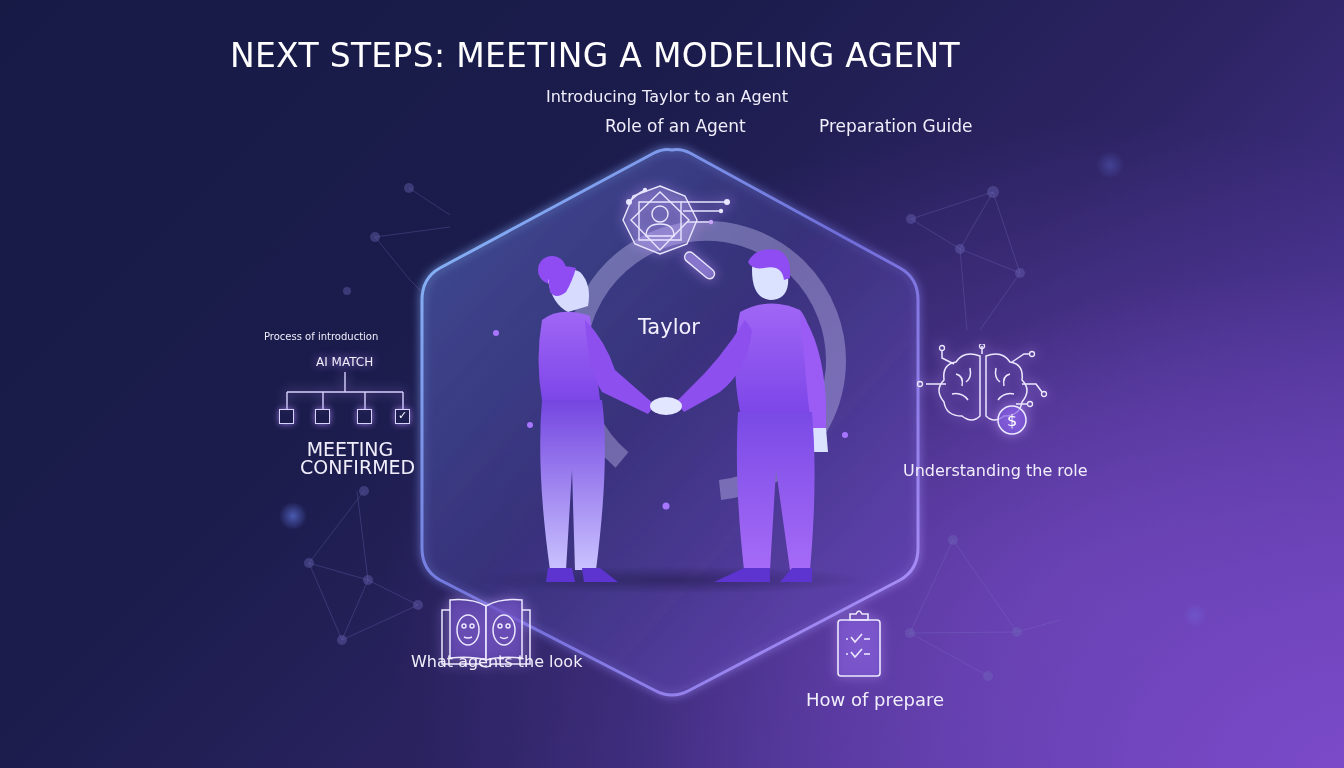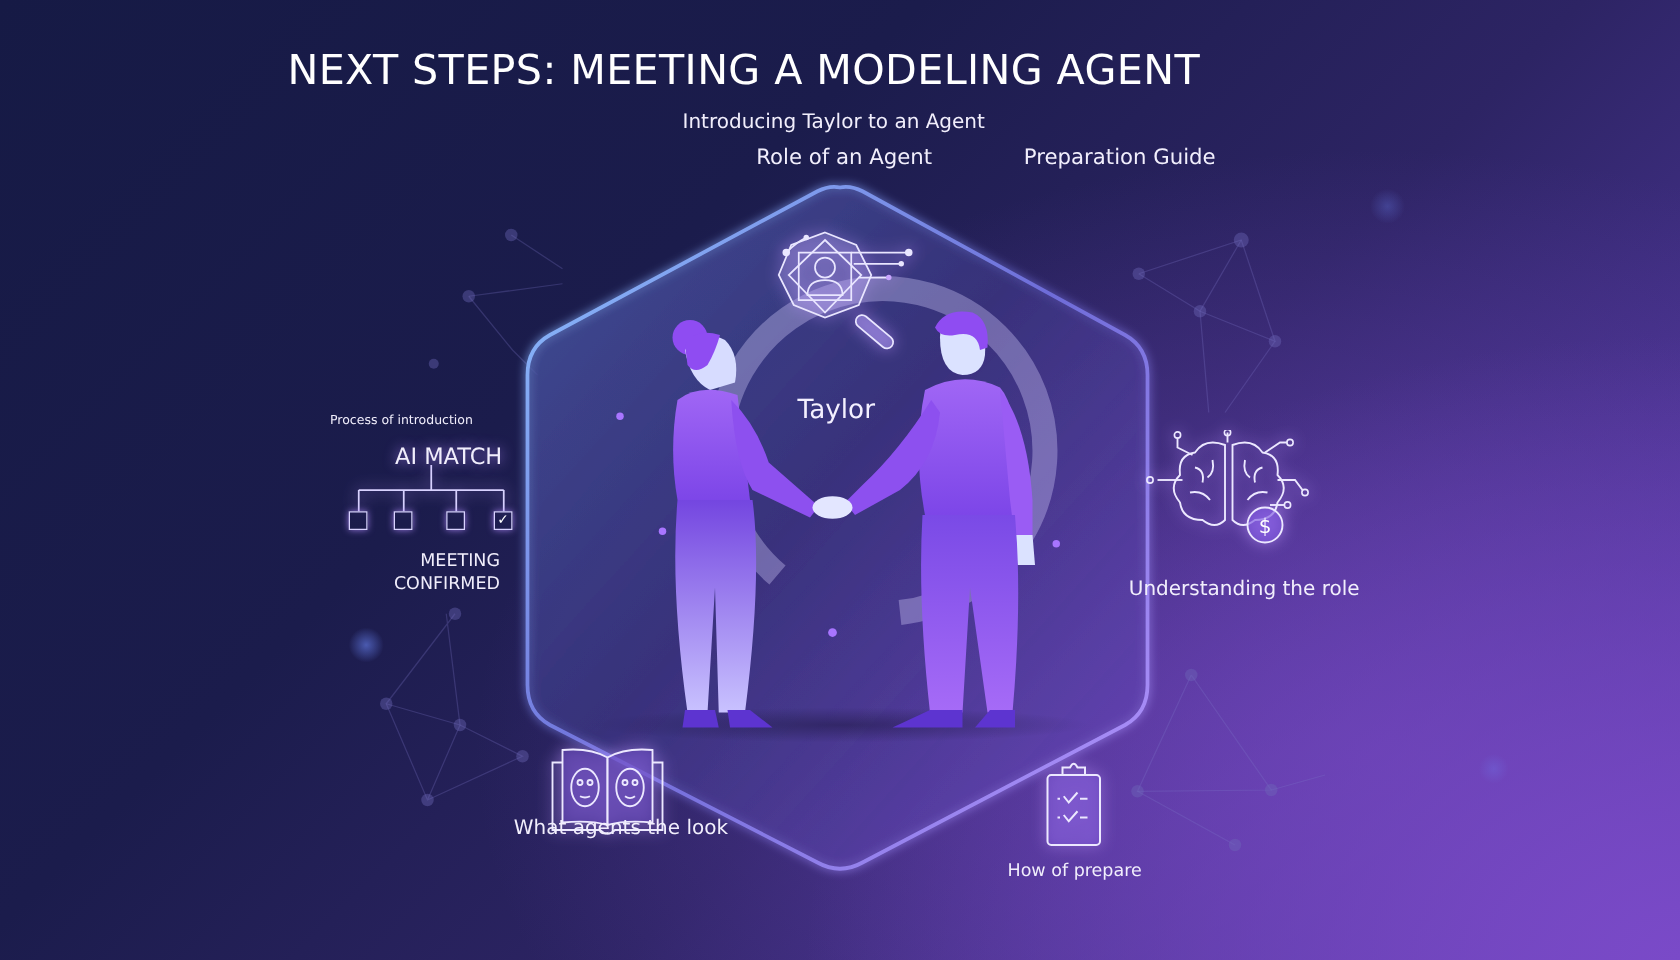--- a/index.html
+++ b/index.html
@@ -15,25 +15,25 @@
     }
     .layer { position: absolute; left: 0; top: 0; width: 1344px; height: 768px; }
 
     .txt { position: absolute; white-space: nowrap; color: #f1eefc; }
     .title { left: 0; width: 1190px; text-align: center; top: 36px; font-size: 33px; letter-spacing: 0.3px; font-weight: 400; color: #ffffff; }
     .sub1 { left: 546px; top: 87px; font-size: 16px; }
     .sub2 { left: 605px; top: 116px; font-size: 17px; }
     .sub3 { left: 819px; top: 116px; font-size: 17px; }
     .taylor { left: 638px; top: 302px; font-size: 21px; color: #f3f0ff; margin-top: 13px; }
     .proc-label { left: 264px; top: 319px; font-size: 10px; margin-top: 12px; }
-    .ai-match { left: 316px; top: 355px; font-size: 18px; text-shadow: 0 0 10px rgba(180,140,255,0.9); }
-    .meet { left: 300px; top: 440px; width: 100px; text-align: right; font-size: 14px; line-height: 18px; white-space: normal; }
+    .ai-match { left: 316px; top: 355px; font-size: 12px; text-shadow: 0 0 10px rgba(180,140,255,0.9); }
+    .meet { left: 300px; top: 440px; width: 100px; text-align: center; font-size: 19px; line-height: 18px; white-space: normal; }
     .under { left: 903px; top: 461px; font-size: 16px; text-align: right; }
     .what { left: 411px; top: 652px; font-size: 16px; }
-    .howp { left: 806px; top: 689px; font-size: 14px; }
+    .howp { left: 806px; top: 689px; font-size: 18px; }
 
     .glow { filter: drop-shadow(0 0 6px rgba(190,150,255,0.85)); }
   </style>
 </head>
 <body>
 
 <svg class="layer" viewBox="0 0 1344 768">
   <defs>
     <radialGradient id="dotglow" cx="50%" cy="50%" r="50%">
       <stop offset="0%" stop-color="#6f8cff" stop-opacity="0.55"></stop>

